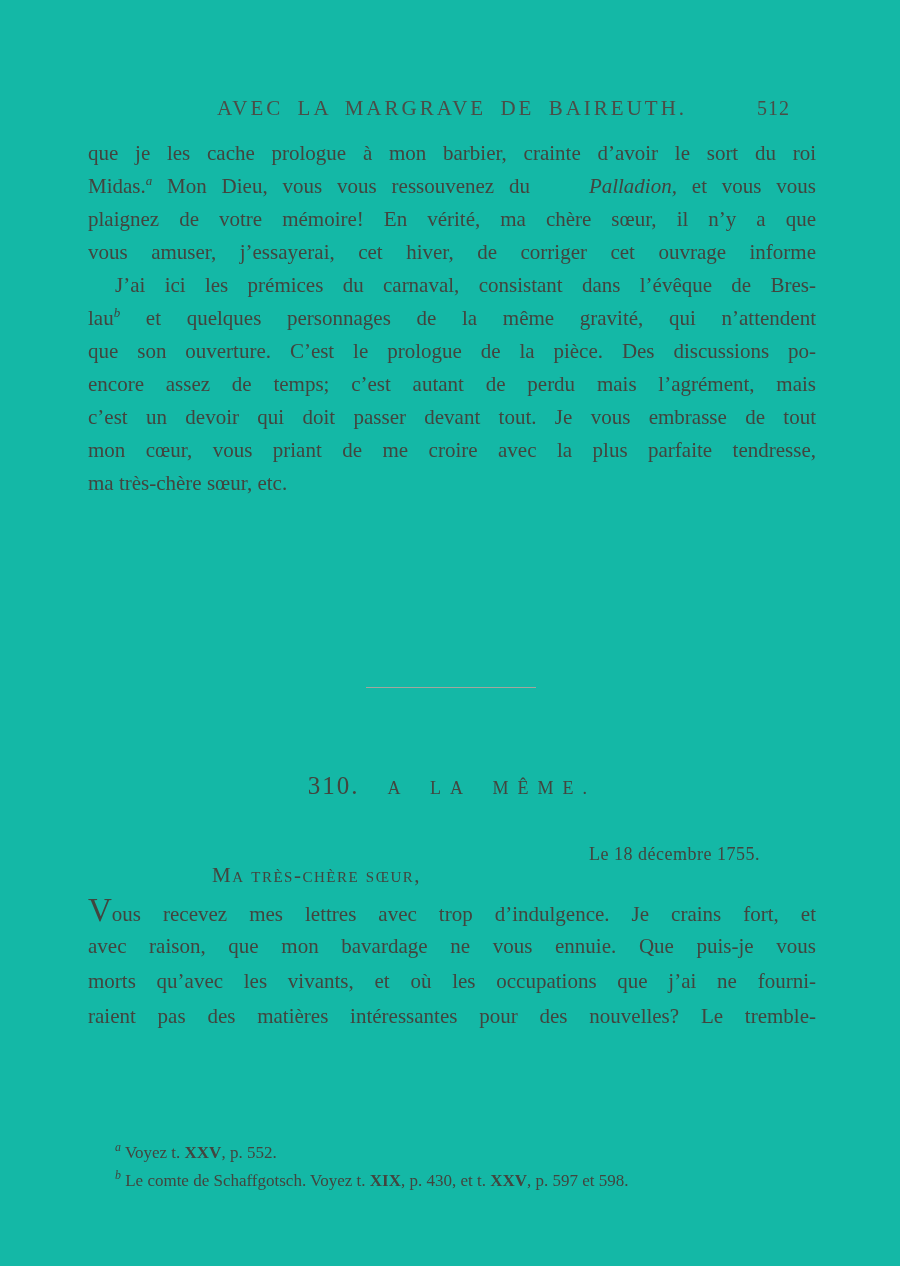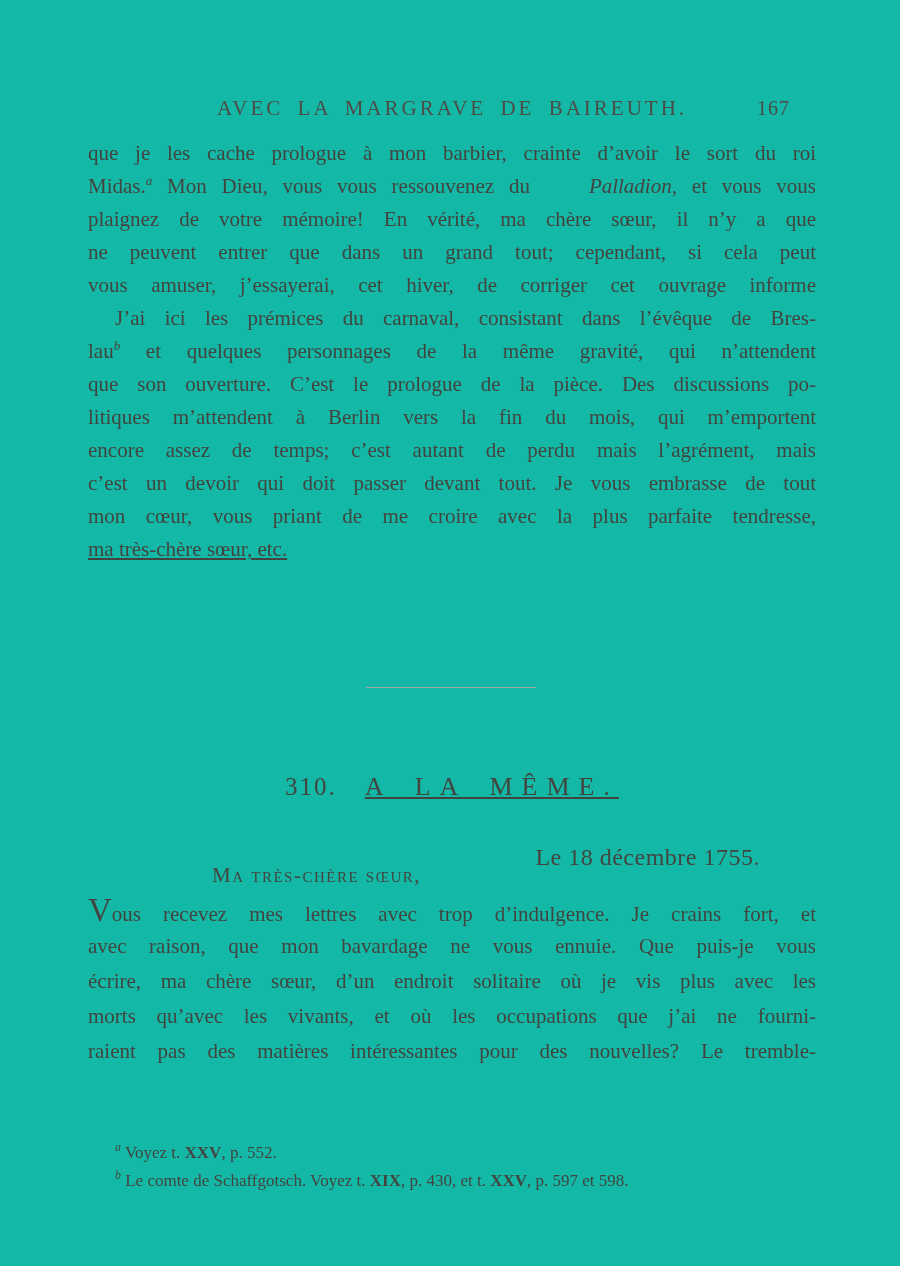--- a/index.html
+++ b/index.html
@@ -46,21 +46,21 @@
   }
   .col-main { top: 137px; }
   .bl {
     height: 33px;
     line-height: 33px;
     text-align: justify;
     text-align-last: justify;
     overflow: hidden;
     white-space: normal;
   }
-  .bl.short { text-align-last: left; text-decoration: underline; }
+  .bl.short { text-align-last: left; }
   .para3 .bl { height: 35px; line-height: 35px; }
   .sup {
     font-size: 62%;
     vertical-align: super;
     line-height: 0;
     font-style: italic;
   }
   .it { font-style: italic; margin-left: 44px; }
   .bd { font-weight: bold; }
   .cap {
@@ -85,30 +85,29 @@
     display: flex;
     justify-content: center;
     align-items: baseline;
     gap: 28px;
   }
   .heading-number {
     font-size: 25px;
     letter-spacing: 2px;
   }
   .heading-title {
-    font-size: 26px;
+    font-size: 18px;
     letter-spacing: 9px;
     word-spacing: 8px;
-    text-decoration: underline;
   }
   .letter-date {
     position: absolute;
     top: 844px;
     right: 140px;
-    font-size: 24px;
+    font-size: 18px;
     letter-spacing: 0.5px;
   }
   .salutation {
     position: absolute;
     top: 863px;
     left: 212px;
     font-size: 21px;
     font-variant: small-caps;
     letter-spacing: 1.5px;
   }
@@ -130,36 +129,34 @@
   }
   .footnote-line .sup { font-size: 70%; }
 </style>
 </head>
 <body>
 
 <div class="page">
 
   <div class="running-header">
     <span class="header-title">AVEC LA MARGRAVE DE BAIREUTH.</span>
-    <span class="page-number">167</span>
+    <span class="page-number">512</span>
   </div>
 
   <div class="text-col col-main">
     <div class="para">
         <div class="bl fill"><span>que je les cache prologue à mon barbier, crainte d’avoir le sort du roi</span></div>
         <div class="bl fill"><span>Midas.</span><span class="sup">a</span><span> Mon Dieu, vous vous ressouvenez du </span><span class="it">Palladion,</span><span> et vous vous</span></div>
         <div class="bl fill"><span>plaignez de votre mémoire! En vérité, ma chère sœur, il n’y a que</span></div>
-        <div class="bl fill"><span>ne peuvent entrer que dans un grand tout; cependant, si cela peut</span></div>
         <div class="bl fill"><span>vous amuser, j’essayerai, cet hiver, de corriger cet ouvrage informe</span></div>
       </div>
     <div class="para">
         <div class="bl fill" style="text-indent: 27px;"><span>J’ai ici les prémices du carnaval, consistant dans l’évêque de Bres-</span></div>
         <div class="bl fill"><span>lau</span><span class="sup">b</span><span> et quelques personnages de la même gravité, qui n’attendent</span></div>
         <div class="bl fill"><span>que son ouverture. C’est le prologue de la pièce. Des discussions po-</span></div>
-        <div class="bl fill"><span>litiques m’attendent à Berlin vers la fin du mois, qui m’emportent</span></div>
         <div class="bl fill"><span>encore assez de temps; c’est autant de perdu mais l’agrément, mais</span></div>
         <div class="bl fill"><span>c’est un devoir qui doit passer devant tout. Je vous embrasse de tout</span></div>
         <div class="bl fill"><span>mon cœur, vous priant de me croire avec la plus parfaite tendresse,</span></div>
         <div class="bl short"><span>ma très-chère sœur, etc.</span></div>
       </div>
   </div>
 
   <div class="section-divider"></div>
 
   <div class="letter-heading">
@@ -168,21 +165,20 @@
   </div>
 
   <div class="letter-date">Le 18 décembre 1755.</div>
 
   <div class="salutation">Ma très-chère sœur,</div>
 
   <div class="text-col para3">
     <div class="para">
         <div class="bl fill"><span class="cap">V</span><span>ous recevez mes lettres avec trop d’indulgence.  Je crains fort, et</span></div>
         <div class="bl fill"><span>avec raison, que mon bavardage ne vous ennuie.  Que puis-je vous</span></div>
-        <div class="bl fill"><span>écrire, ma chère sœur, d’un endroit solitaire où je vis plus avec les</span></div>
         <div class="bl fill"><span>morts qu’avec les vivants, et où les occupations que j’ai ne fourni-</span></div>
         <div class="bl fill"><span>raient pas des matières intéressantes pour des nouvelles? Le tremble-</span></div>
       </div>
   </div>
 
   <div class="footnotes">
     <div>
         <div class="footnote-line short"><span class="sup">a</span><span>  Voyez t. </span><span class="bd">XXV</span><span>, p. 552.</span></div>
         <div class="footnote-line short"><span class="sup">b</span><span>  Le comte de Schaffgotsch.  Voyez t. </span><span class="bd">XIX</span><span>, p. 430, et t. </span><span class="bd">XXV</span><span>, p. 597 et 598.</span></div>
       </div>

